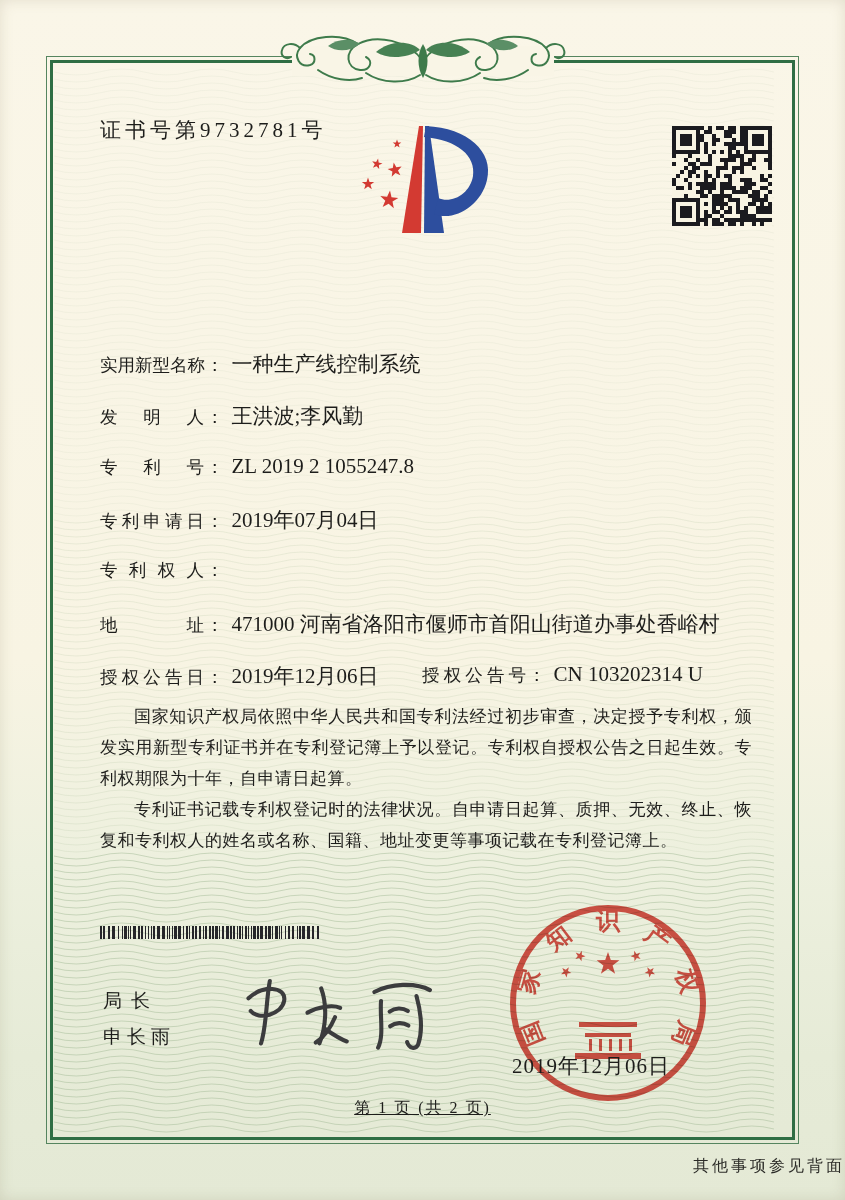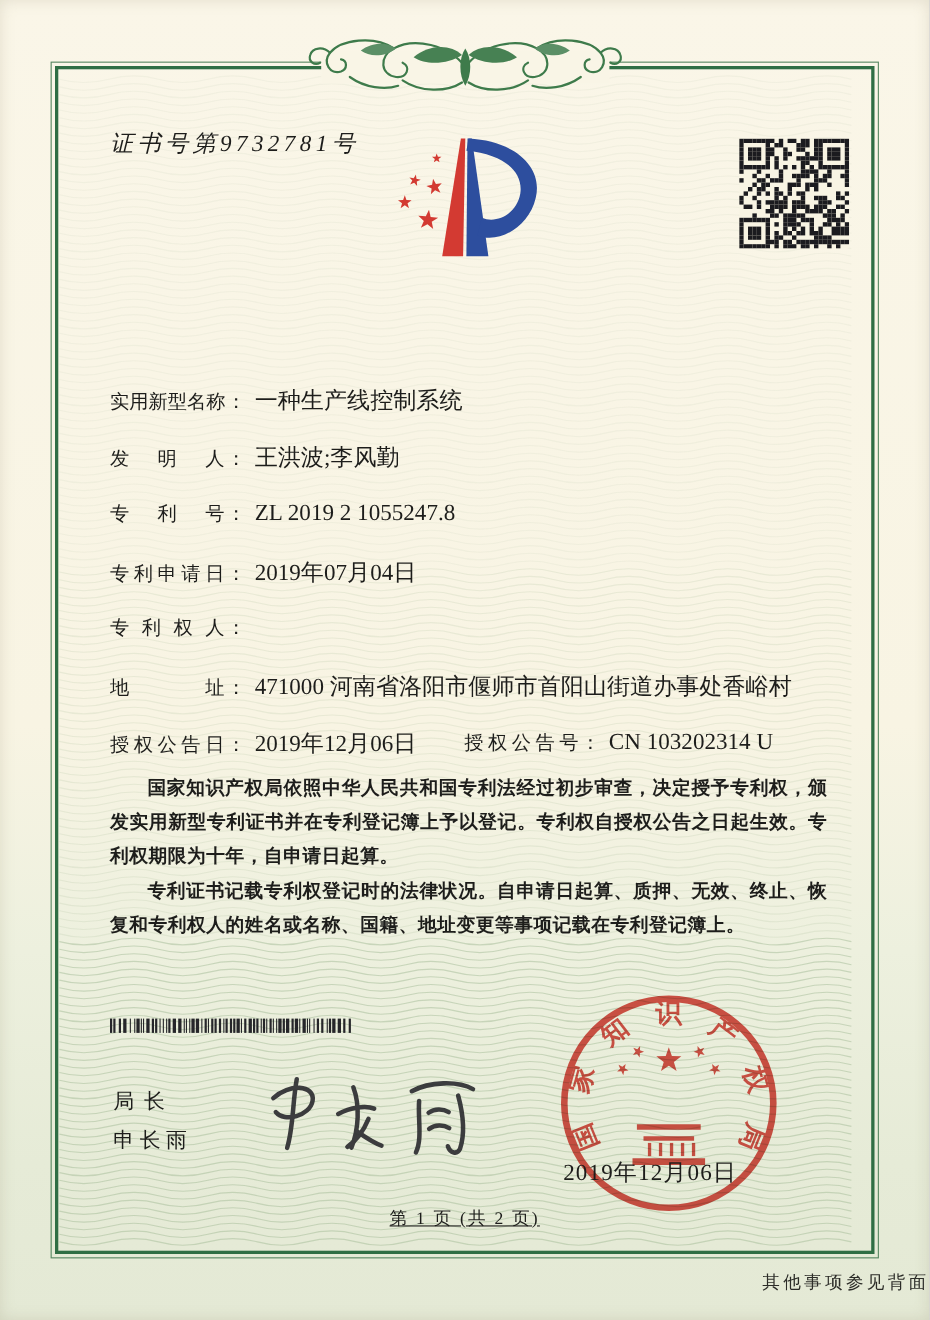--- a/index.html
+++ b/index.html
@@ -4,31 +4,31 @@
 <style>
   html,body{margin:0;padding:0;}
   body{background:#ccc;font-family:"Liberation Serif","DejaVu Serif",serif;}
   .page{position:relative;width:845px;height:1200px;margin:0 auto;overflow:hidden;
     background:linear-gradient(180deg,#faf6e8 0%,#f8f4e3 55%,#edf0de 72%,#e6ebd7 88%,#e4e9d5 100%);
     box-shadow:inset 0 0 14px rgba(120,110,80,.18);color:#1d1d1b;}
   .frame{position:absolute;left:50px;top:60px;width:739px;height:1074px;
     border:3px solid #2f6e44;outline:1px solid #55855f;outline-offset:3px;}
   svg.abs,div.abs{position:absolute;}
   .waves{left:0;top:0;pointer-events:none;}
-  .cert-no{position:absolute;left:100px;top:116px;font-size:21px;letter-spacing:4px;font-style:italic;}
+  .cert-no{position:absolute;left:100px;top:116px;font-size:21px;letter-spacing:4px;}
   .title{position:absolute;left:0;top:250px;width:100%;text-align:center;
     font-size:43px;font-weight:700;letter-spacing:7px;}
   .fields{position:absolute;left:100px;top:350px;width:660px;}
   .frow{display:flex;align-items:baseline;height:31px;margin-bottom:21px;position:relative;}
   .flabel{display:inline-flex;justify-content:space-between;width:104px;flex:none;
     font-size:17.5px;}
   .fcolon{font-size:17.5px;margin:0 8px 0 2px;flex:none;}
   .fvalue{font-size:21px;white-space:nowrap;}
   .cell2{position:absolute;left:322px;top:0;display:flex;align-items:baseline;}
-  .bodytext{position:absolute;left:100px;top:702px;width:652px;font-weight:bold;}
+  .bodytext{position:absolute;left:100px;top:702px;width:652px;}
   .bodytext p{margin:0;font-size:17px;line-height:1.82;text-indent:2em;
     text-align:justify;letter-spacing:.5px;}
   .barcode{left:100px;top:926px;width:222px;height:13px;}
   .barcode i{position:absolute;top:0;bottom:0;background:#26262a;}
   .officer-title{position:absolute;left:103px;top:988px;font-size:19px;letter-spacing:9px;}
   .officer-name{position:absolute;left:103px;top:1024px;font-size:19px;letter-spacing:5px;}
   .signature{left:238px;top:958px;}
   .seal{left:505px;top:900px;mix-blend-mode:multiply;opacity:.92;}
   .stamp-date{position:absolute;left:512px;top:1052px;font-size:21px;letter-spacing:1px;z-index:5;}
   .page-num{position:absolute;left:0;top:1098px;width:100%;text-align:center;

